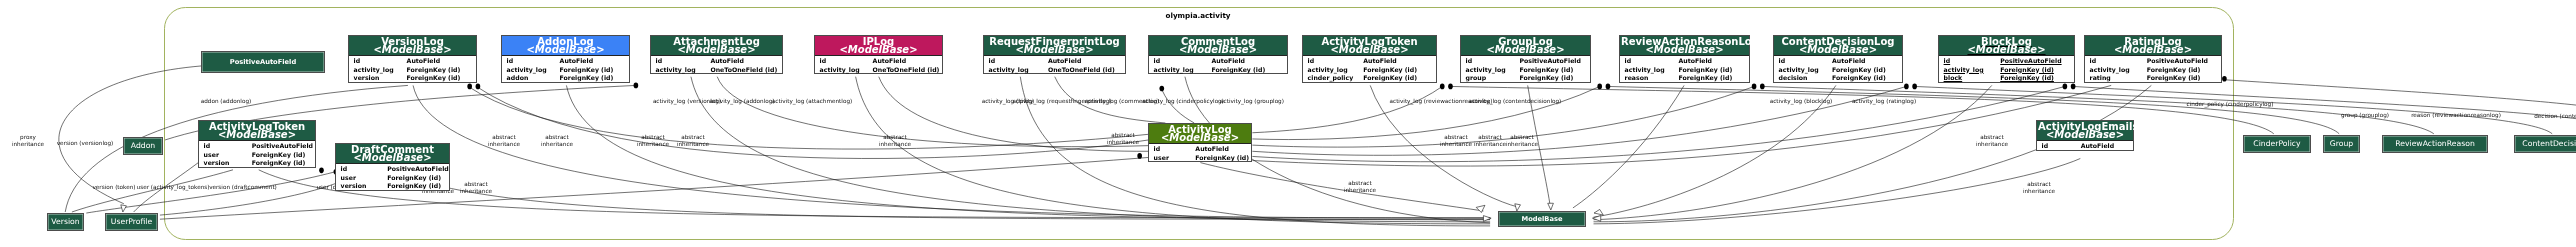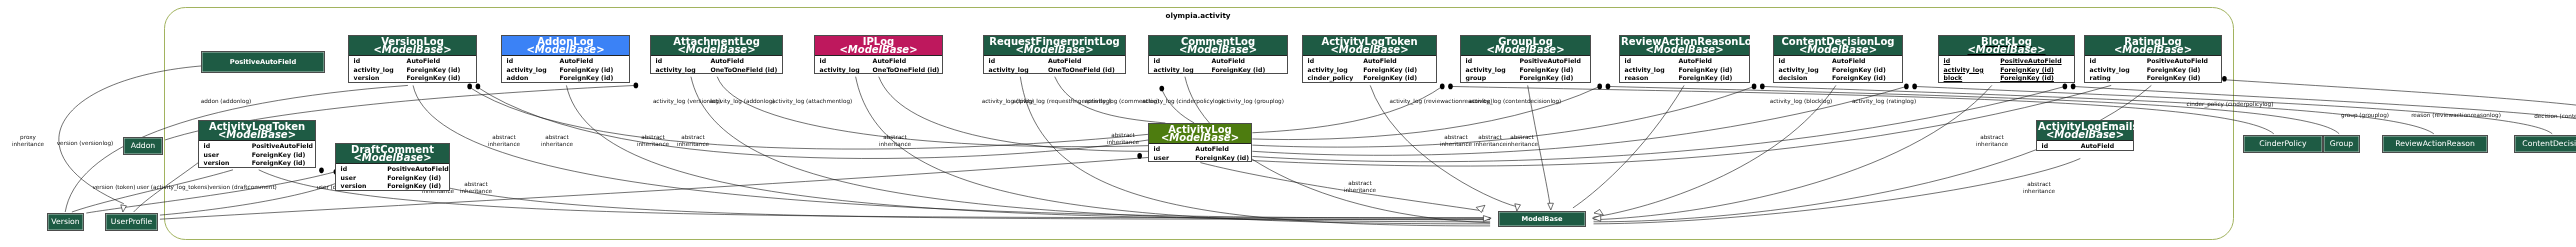--- a/index.html
+++ b/index.html
@@ -324,21 +324,21 @@
 <div class="node" style="left: 2036px; top: 120px; width: 98px;">
     <div class="node-header" style="background: rgb(30, 91, 68);"><span>ActivityLogEmails</span><span class="stereo">&lt;ModelBase&gt;</span></div>
     <div class="frow">
       <span class="fname">id</span>
       <span class="ftype">AutoField</span>
     </div>
   </div>
 <div class="plain reg" style="background: rgb(30, 91, 68); color: rgb(255, 255, 255); left: 123px; top: 137px; width: 40px; height: 17.5px;">Addon</div>
 <div class="plain reg" style="background: rgb(30, 91, 68); color: rgb(255, 255, 255); left: 47px; top: 213px; width: 37px; height: 17.5px;">Version</div>
 <div class="plain reg" style="background: rgb(30, 91, 68); color: rgb(255, 255, 255); left: 105px; top: 213px; width: 53px; height: 17.5px;">UserProfile</div>
-<div class="plain reg" style="background: rgb(30, 91, 68); color: rgb(255, 255, 255); left: 2243px; top: 135px; width: 80px; height: 17.5px;">CinderPolicy</div>
+<div class="plain reg" style="background: rgb(30, 91, 68); color: rgb(255, 255, 255); left: 2243px; top: 135px; width: 68px; height: 17.5px;">CinderPolicy</div>
 <div class="plain reg" style="background: rgb(30, 91, 68); color: rgb(255, 255, 255); left: 2323px; top: 135px; width: 37px; height: 17.5px;">Group</div>
 <div class="plain reg" style="background: rgb(30, 91, 68); color: rgb(255, 255, 255); left: 2382px; top: 135px; width: 106px; height: 17.5px;">ReviewActionReason</div>
 <div class="plain reg" style="background: rgb(30, 91, 68); color: rgb(255, 255, 255); left: 2514px; top: 135px; width: 80px; height: 17.5px;">ContentDecision</div>
 <div class="plain bold" style="background: rgb(30, 91, 68); color: rgb(255, 255, 255); left: 1498px; top: 211px; width: 88px; height: 16px;">ModelBase</div>
 <div class="elabel" style="left: 28px; top: 134px;">proxy
 inheritance</div>
 <div class="elabel" style="left: 85px; top: 140px;">version (versionlog)</div>
 <div class="elabel" style="left: 226px; top: 98px;">addon (addonlog)</div>
 <div class="elabel" style="left: 114px; top: 184px;">version (token)</div>
 <div class="elabel" style="left: 173px; top: 184px;">user (activity_log_tokens)</div>

